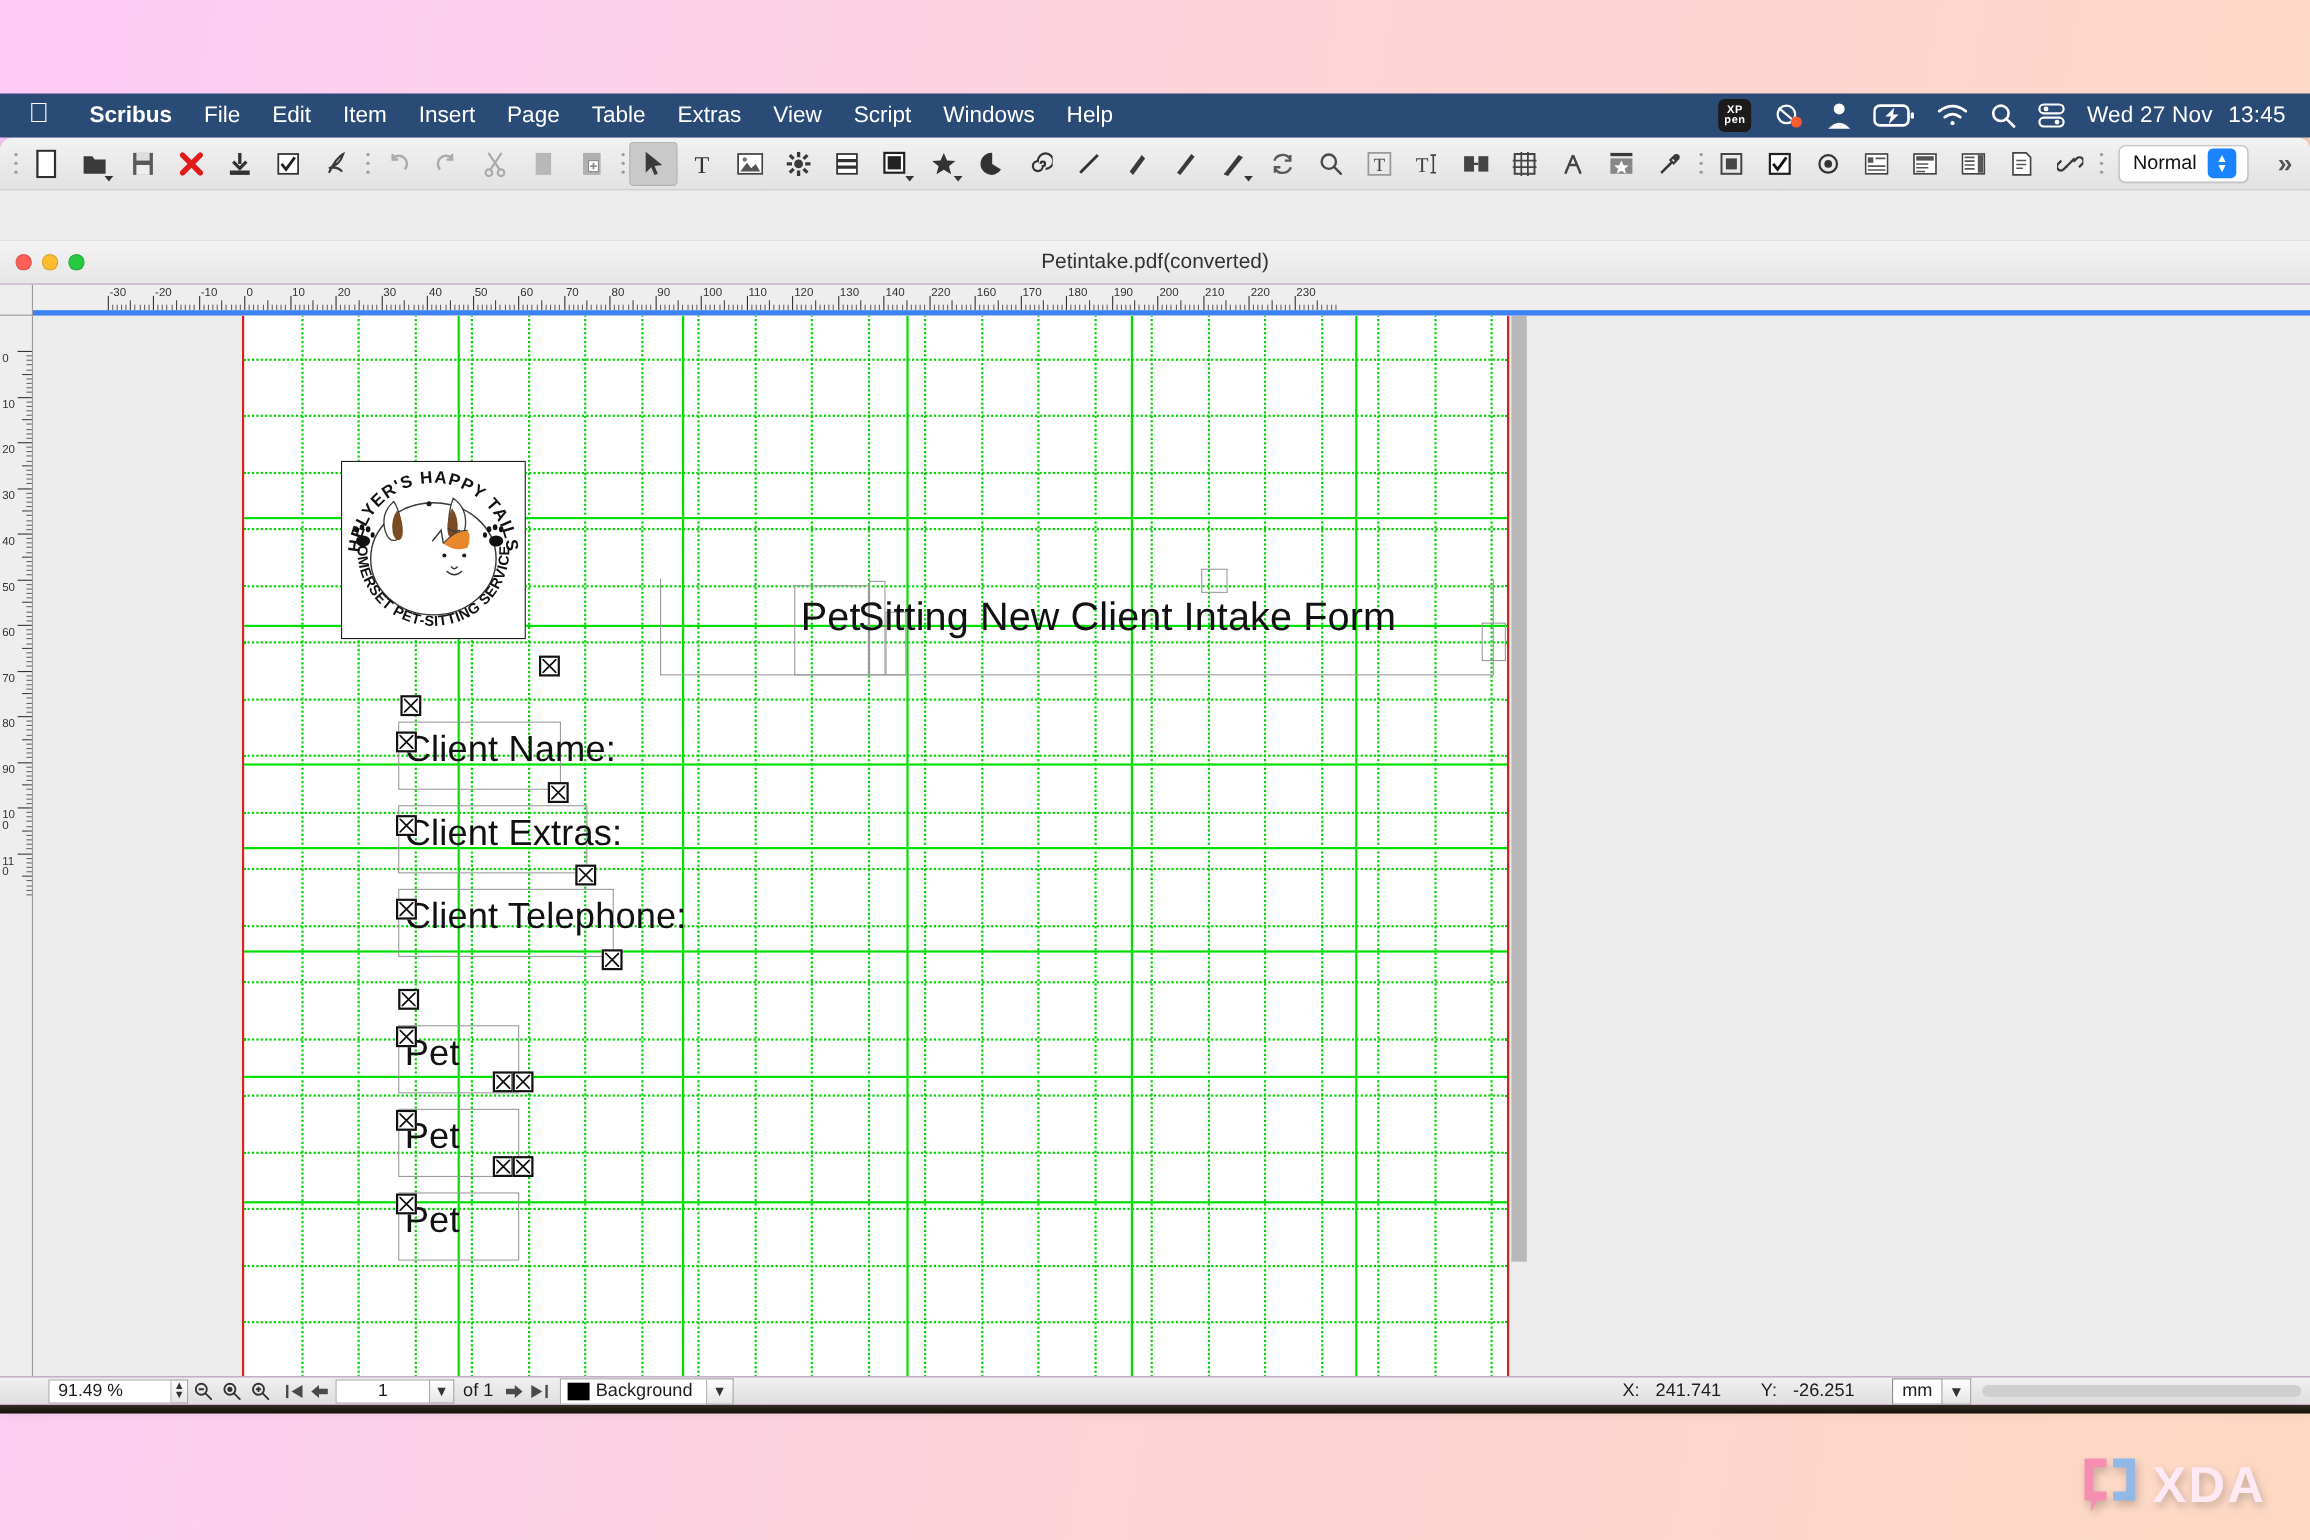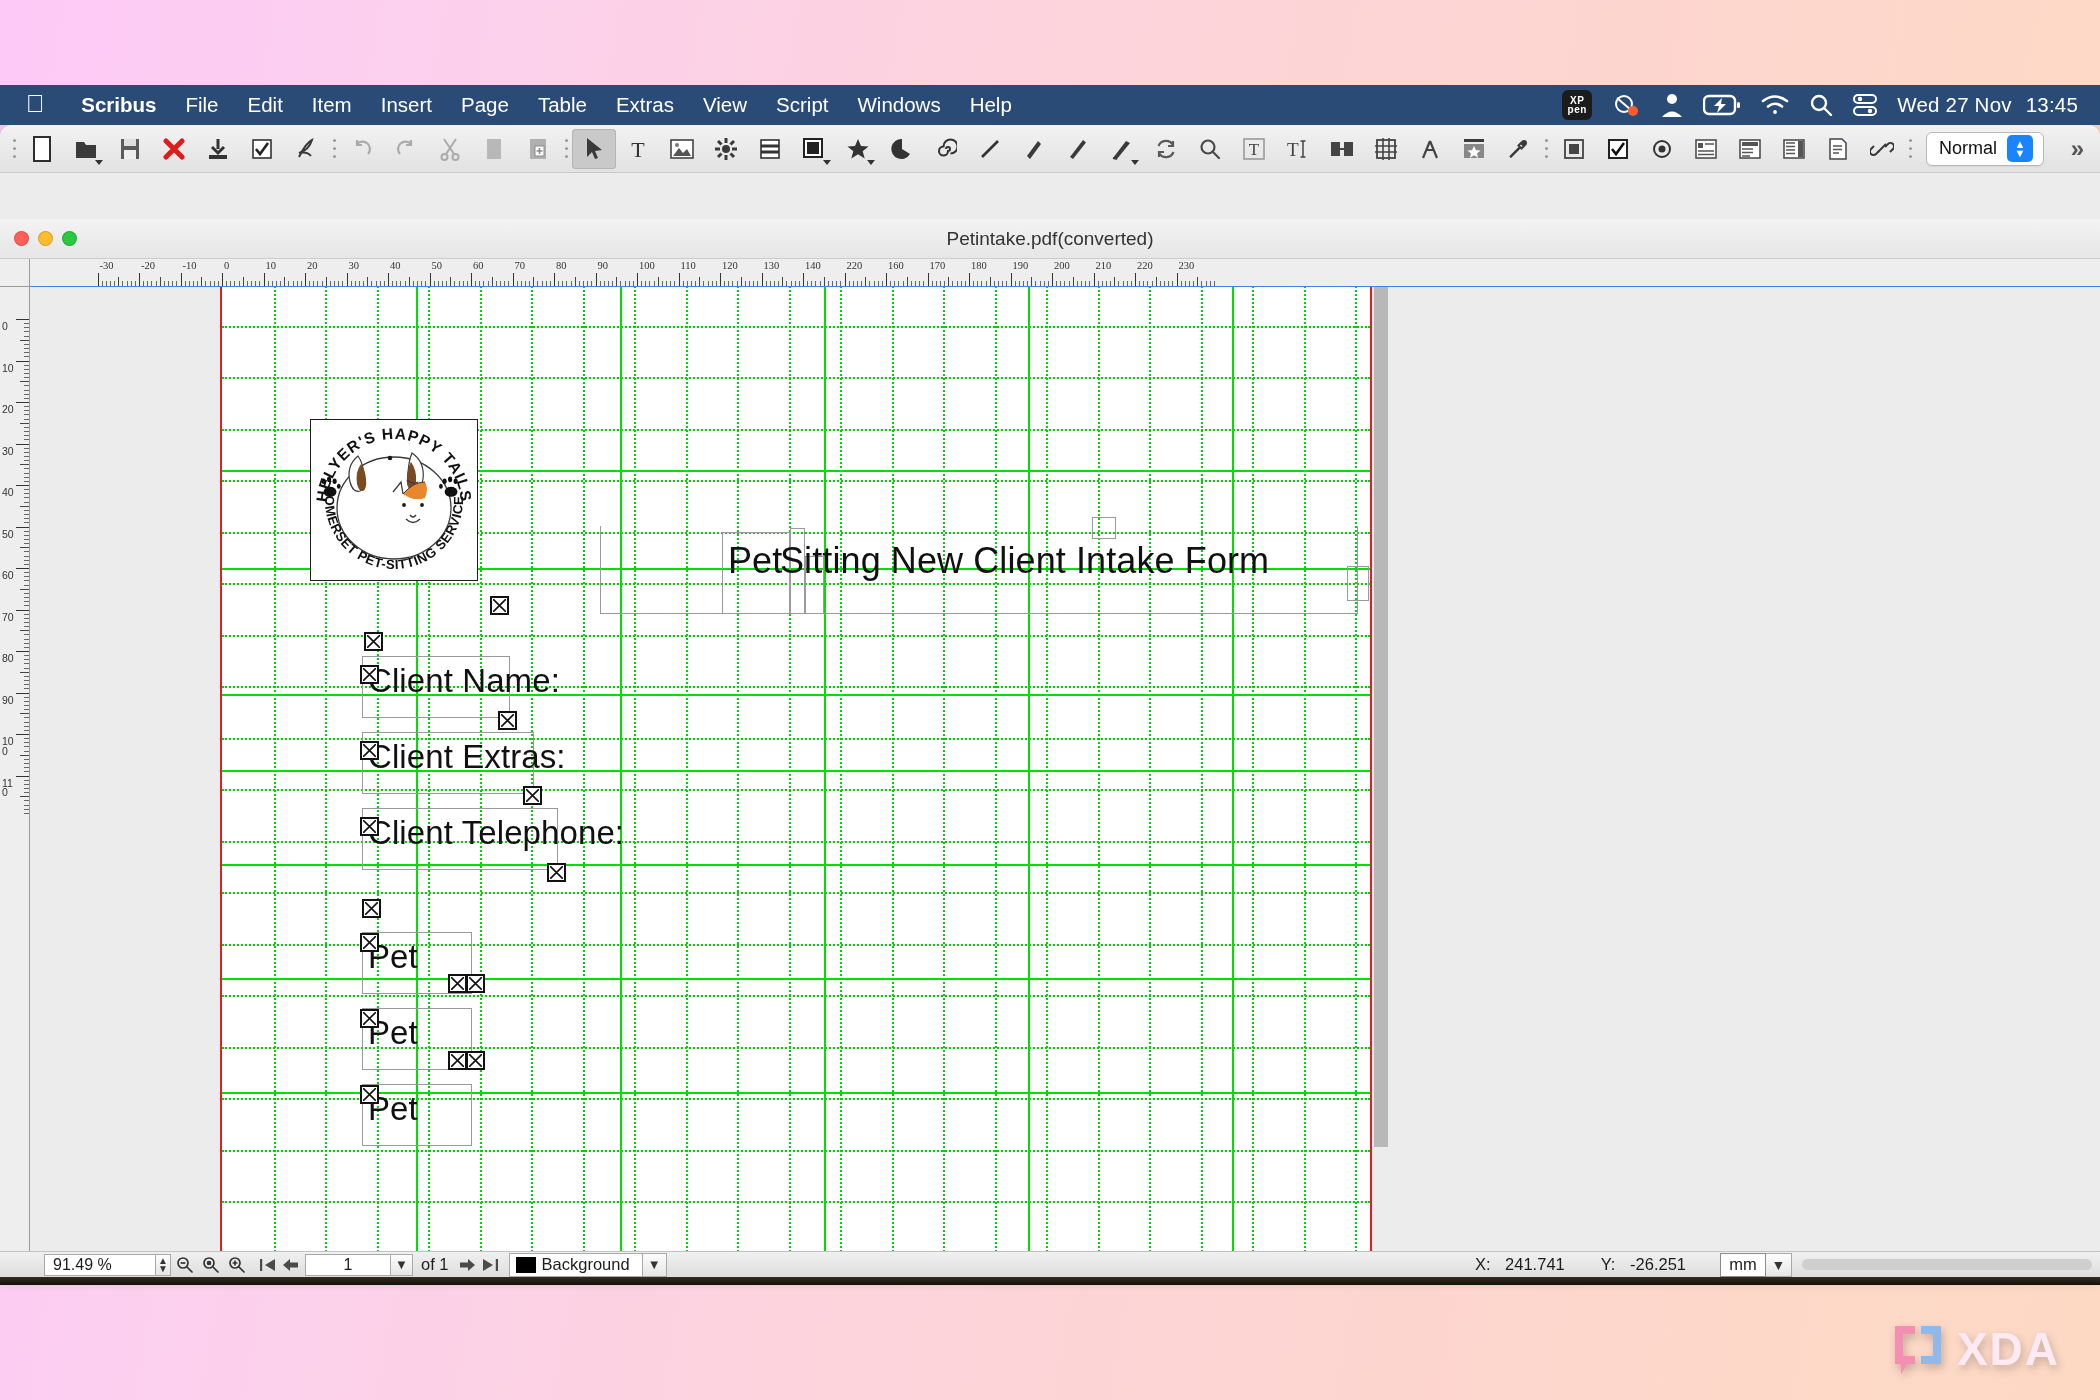--- a/index.html
+++ b/index.html
@@ -80,21 +80,21 @@
     height:40px; background:linear-gradient(#f3f3f3,#e6e6e6); border-bottom:1px solid #cdcdcd;
     display:flex; align-items:center; position:relative;
   }
   #doctitle .lights{ padding-left:14px; }
   #doctitle .lt{ width:15px;height:15px; }
   #doctitlelabel{ position:absolute; left:0; right:0; text-align:center; font-size:19px; color:#333; }
 
   
   #hruler{
     position:absolute; left:30px; right:0; top:40px; height:28px;
-    background:#eeeeee; border-bottom:1px solid #3b82f6; overflow:hidden;font-family:Liberation Serif, serif;
+    background:#eeeeee; border-bottom:5px solid #3b82f6; overflow:hidden;
   }
   #vruler{
     position:absolute; left:0; top:40px; bottom:26px; width:30px;
     background:#eeeeee; border-right:1px solid #9a9a9a; overflow:hidden;
   }
   #rcorner{ position:absolute; left:0; top:40px; width:30px; height:28px; background:#eeeeee;
             border-right:1px solid #9a9a9a; border-bottom:1px solid #9a9a9a; z-index:3;}
   .hmaj{ position:absolute; bottom:0; width:1px; height:13px; background:#333; }
   .hmid{ position:absolute; bottom:0; width:1px; height:9px; background:#444; }
   .hmin{ position:absolute; bottom:0; width:1px; height:5px; background:#666; }

